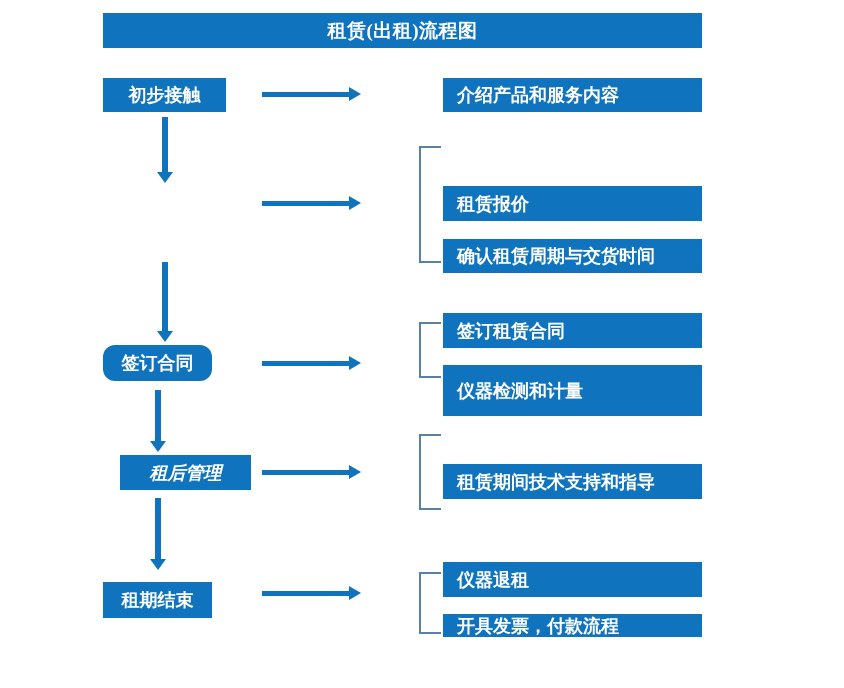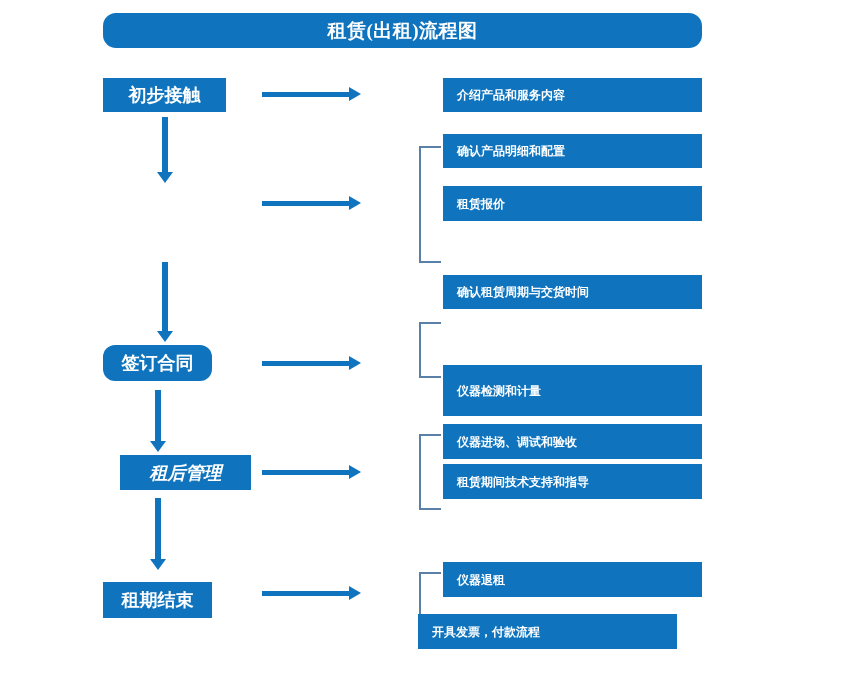--- a/index.html
+++ b/index.html
@@ -26,21 +26,20 @@
     width: 599px;
     height: 35px;
     background: #0f74bd;
     color: #ffffff;
     display: flex;
     align-items: center;
     justify-content: center;
     font-size: 19px;
     font-weight: bold;
     letter-spacing: 0.5px;
-    border-radius: 13px;
   }
 
   
   .box {
     position: absolute;
     background: #0f74bd;
     color: #ffffff;
     display: flex;
     align-items: center;
     font-weight: bold;
@@ -50,21 +49,21 @@
     text-align: center;
   }
   .box.left-box {
     justify-content: center;
     font-size: 18px;
   }
   .box.right-box {
     justify-content: flex-start;
     padding-left: 14px;
     box-sizing: border-box;
-    font-size: 12px;
+    font-size: 18px;
   }
 
   
   .arrow-right {
     position: absolute;
     height: 14px;
   }
   .arrow-right .shaft {
     position: absolute;
     left: 0;
@@ -176,30 +175,29 @@
   <div class="bracket" style="left:419px; top:146px; width:22px; height:117px;"></div>
 
   <div class="bracket" style="left:419px; top:322px; width:22px; height:56px;"></div>
 
   <div class="bracket" style="left:419px; top:434px; width:22px; height:76px;"></div>
 
   <div class="bracket" style="left:419px; top:572px; width:22px; height:62px;"></div>
 
   <div class="box right-box" style="left:443px; top:78px; width:259px; height:34px;">介绍产品和服务内容</div>
 
-  <div class="box right-box" style="left:443px; top:134px; width:259px; height:34px;">确认产品明细和配置</div>
 
   <div class="box right-box" style="left:443px; top:186px; width:259px; height:35px;">租赁报价</div>
 
-  <div class="box right-box" style="left:443px; top:239px; width:259px; height:34px;margin-top:36px;">确认租赁周期与交货时间</div>
-
+  <div class="box right-box" style="left:443px; top:239px; width:259px; height:34px;">确认租赁周期与交货时间</div>
+
+  <div class="box right-box" style="left:443px; top:313px; width:259px; height:35px;">签订租赁合同</div>
 
   <div class="box right-box" style="left:443px; top:365px; width:259px; height:51px;">仪器检测和计量</div>
 
-  <div class="box right-box" style="left:443px; top:424px; width:259px; height:35px;">仪器进场、调试和验收</div>
 
   <div class="box right-box" style="left:443px; top:464px; width:259px; height:35px;">租赁期间技术支持和指导</div>
 
   <div class="box right-box" style="left:443px; top:562px; width:259px; height:35px;">仪器退租</div>
 
-  <div class="box right-box" style="left:418px; top:614px; width:259px; height:35px;">开具发票，付款流程</div>
+  <div class="box right-box" style="left:443px; top:614px; width:259px; height:23px;">开具发票，付款流程</div>
 
 </div>
 
 </body></html>

